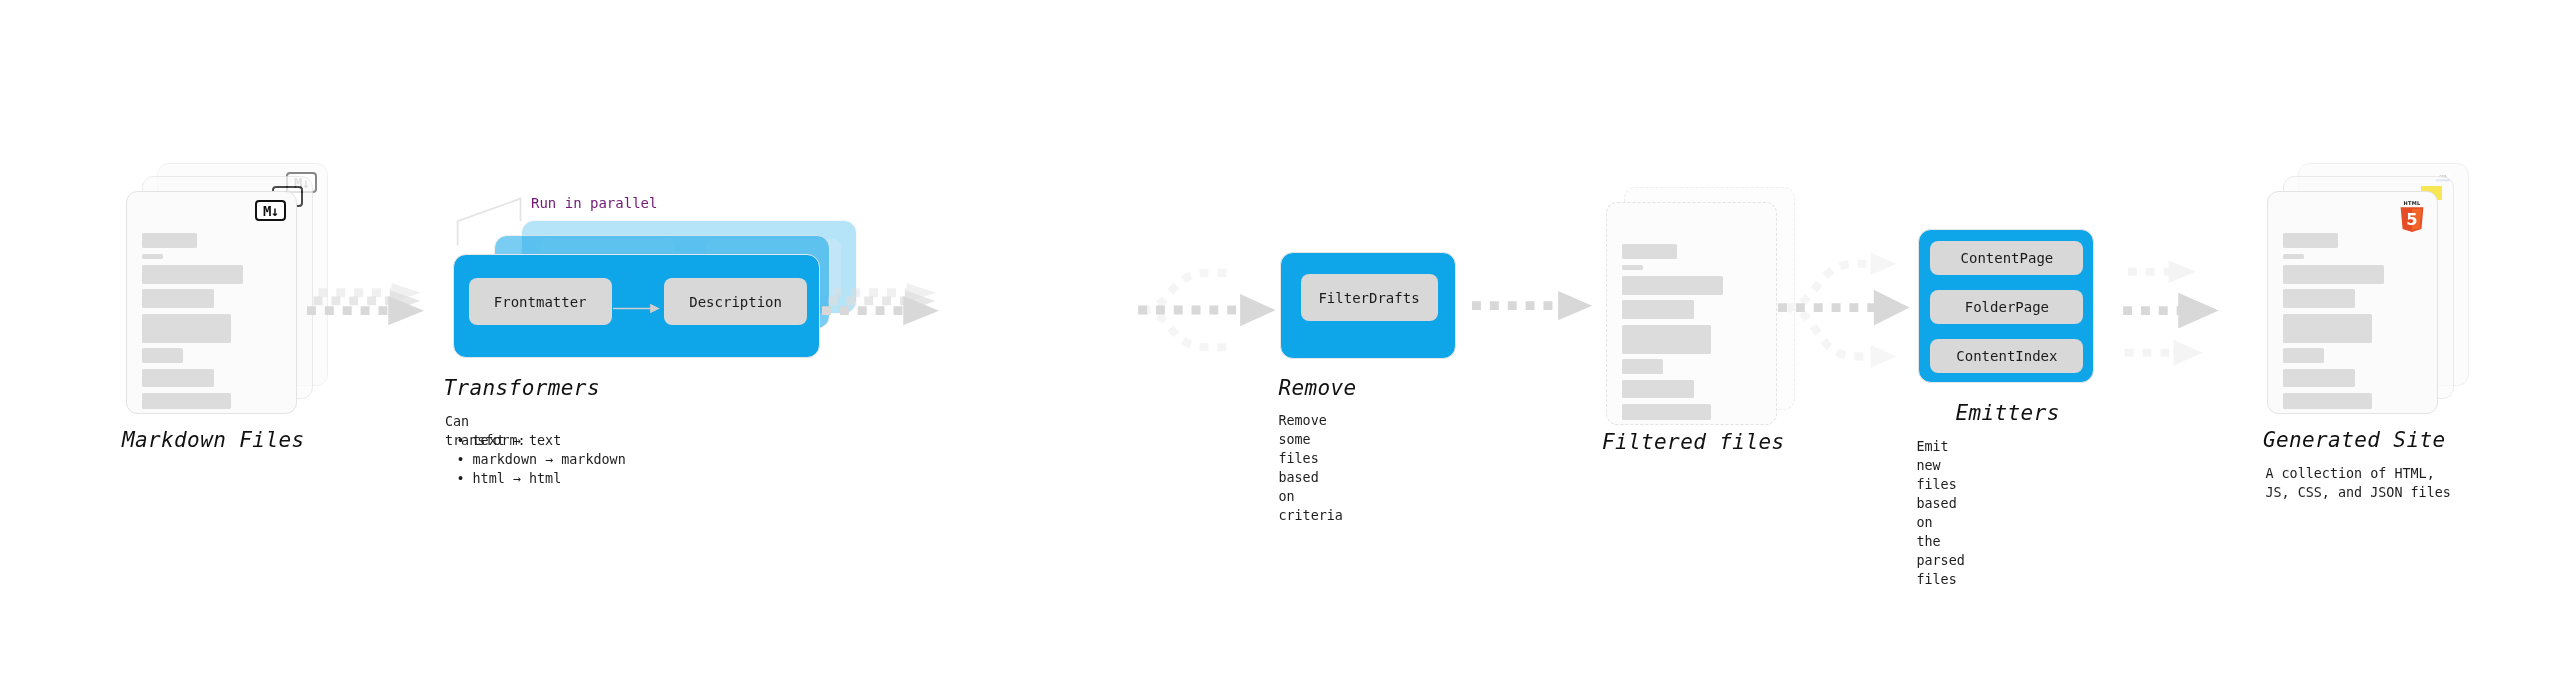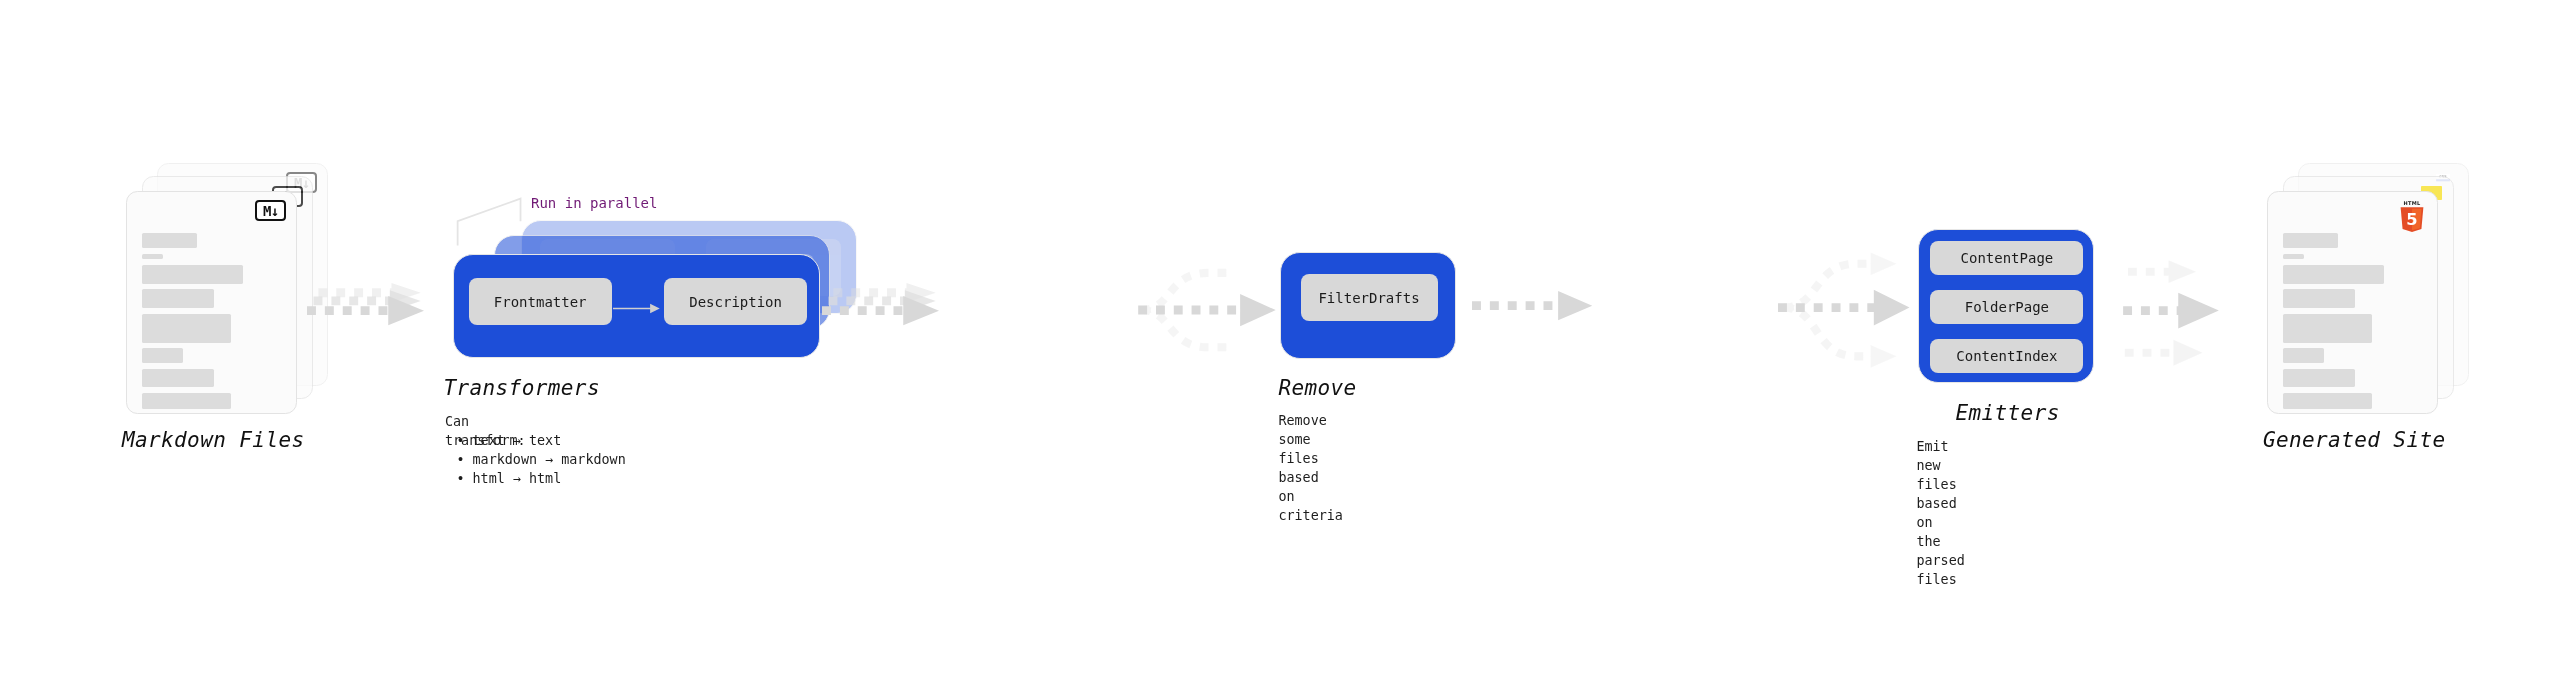--- a/index.html
+++ b/index.html
@@ -50,22 +50,22 @@
     letter-spacing: -0.8px; line-height: 1;
   }
   .html5-badge { width: 28px; height: 32.5px; }
   .css-badge   { width: 14px; height: 7.3px;  }
   .js-badge    { width: 21px; height: 14px; background: #f7df1e; }
 
   
   .pbox {
     position: absolute;
     border: 1.6px solid #e6e6e6;
-    border-radius: 20px;
-    background: #1d4ed8;
+    border-radius: 13px;
+    background: #0ea5e9;
   }
   .pbox.ghost2 { opacity: .55; }
   .pbox.ghost1 { opacity: .3;  }
 
   .pill {
     position: absolute;
     background: #d8d8d8;
     border-radius: 8.1px;
     display: flex; align-items: center; justify-content: center;
     font-size: 14px; color: #1b1b1b; white-space: nowrap;
@@ -226,20 +226,38 @@
     <div class="title" style="left:-1.6px; top:124px;">Remove</div>
     <div class="caption" style="left:-1.6px; top:159px;">Remove some files based
 on criteria</div>
   </div>
 
   <svg class="arrow-svg" style="left:1472px; top:291px;" width="130" height="39" viewBox="0 0 160 48">
     <line x1="0" y1="18" x2="112" y2="18" stroke="#d8d8d8" stroke-width="11" stroke-dasharray="11 11"></line>
     <polygon points="106,0 148,18 106,36" fill="#d8d8d8"></polygon>
   </svg>
 
+  <div class="node" style="left:1606px; top:202px;">
+    <div class="doc-stack" style="width:203px;height:236px;">
+      <div class="doc dashed l2" style="left:18px; top:-14.6px; opacity:.6;"></div>
+      <div class="doc dashed l0">
+        <div class="doc-lines">
+          <div class="ln" style="width:55px;height:15.4px;margin-top:19.5px;"></div>
+          <div class="ln" style="width:21px;height:5.7px;"></div>
+          <div class="ln" style="width:101px;height:18.7px;margin-top:4.9px;"></div>
+          <div class="ln" style="width:72px;height:18.7px;"></div>
+          <div class="ln" style="width:89px;height:29px;"></div>
+          <div class="ln" style="width:41px;height:14.6px;"></div>
+          <div class="ln" style="width:72px;height:18.7px;"></div>
+          <div class="ln" style="width:89px;height:16.3px;"></div>
+        </div>
+      </div>
+    </div>
+    <div class="title" style="left:-4.1px; top:228px;">Filtered files</div>
+  </div>
 
   <svg class="arrow-svg" style="left:1778px; top:236px;" width="138" height="140" viewBox="0 0 170 172">
     <g opacity="0.42">
       <path d="M 8 88 C 50 88 44 34 96 34 L 118 34" fill="none" stroke="#e8e8e8" stroke-width="10" stroke-dasharray="11 11"></path>
       <polygon points="114,20 146,34 114,48" fill="#ececec"></polygon>
       <path d="M 8 88 C 50 88 44 148 96 148 L 118 148" fill="none" stroke="#e8e8e8" stroke-width="10" stroke-dasharray="11 11"></path>
       <polygon points="114,134 146,148 114,162" fill="#ececec"></polygon>
     </g>
     <line x1="0" y1="88" x2="122" y2="88" stroke="#d8d8d8" stroke-width="11" stroke-dasharray="11 11"></line>
     <polygon points="118,66 162,88 118,110" fill="#d8d8d8"></polygon>
@@ -303,16 +321,18 @@
           <div class="ln" style="width:101px;height:18.7px;margin-top:4.9px;"></div>
           <div class="ln" style="width:72px;height:18.7px;"></div>
           <div class="ln" style="width:89px;height:29px;"></div>
           <div class="ln" style="width:41px;height:14.6px;"></div>
           <div class="ln" style="width:72px;height:18.7px;"></div>
           <div class="ln" style="width:89px;height:16.3px;"></div>
         </div>
       </div>
     </div>
     <div class="title" style="left:-4.1px; top:237px;">Generated Site</div>
+    <div class="caption" style="left:-1.6px; top:273px;">A collection of HTML,
+JS, CSS, and JSON files</div>
   </div>
 
 </div>
 
 
 </body></html>

